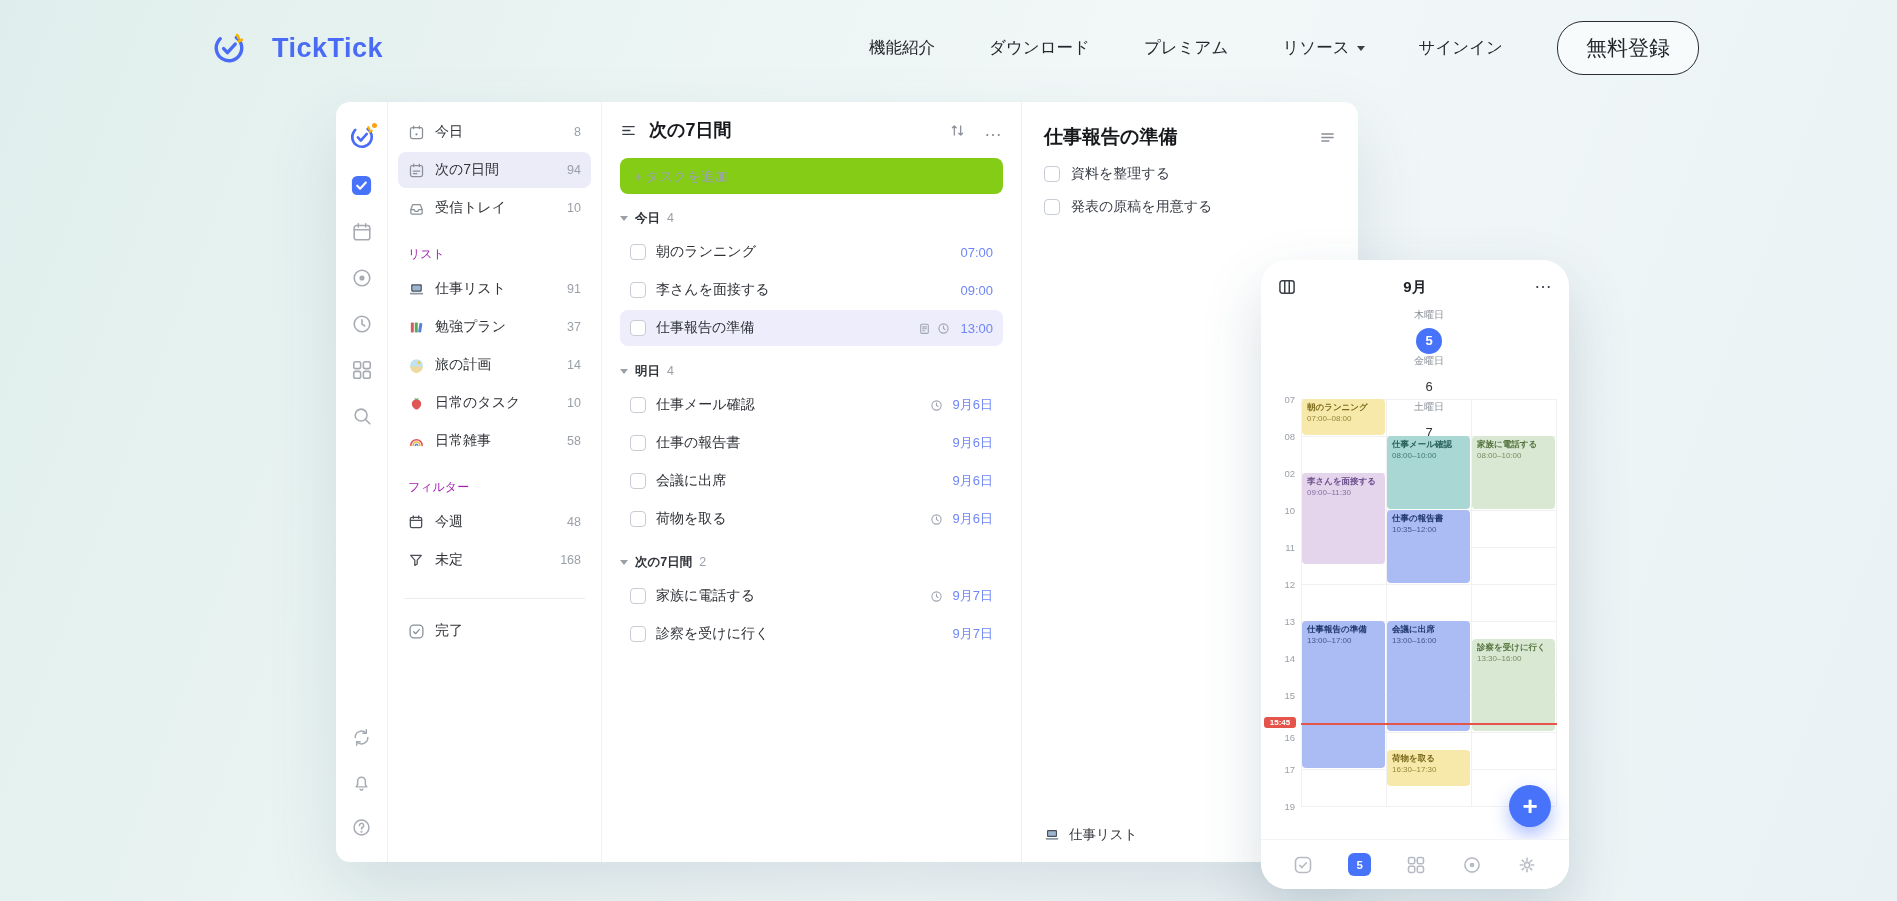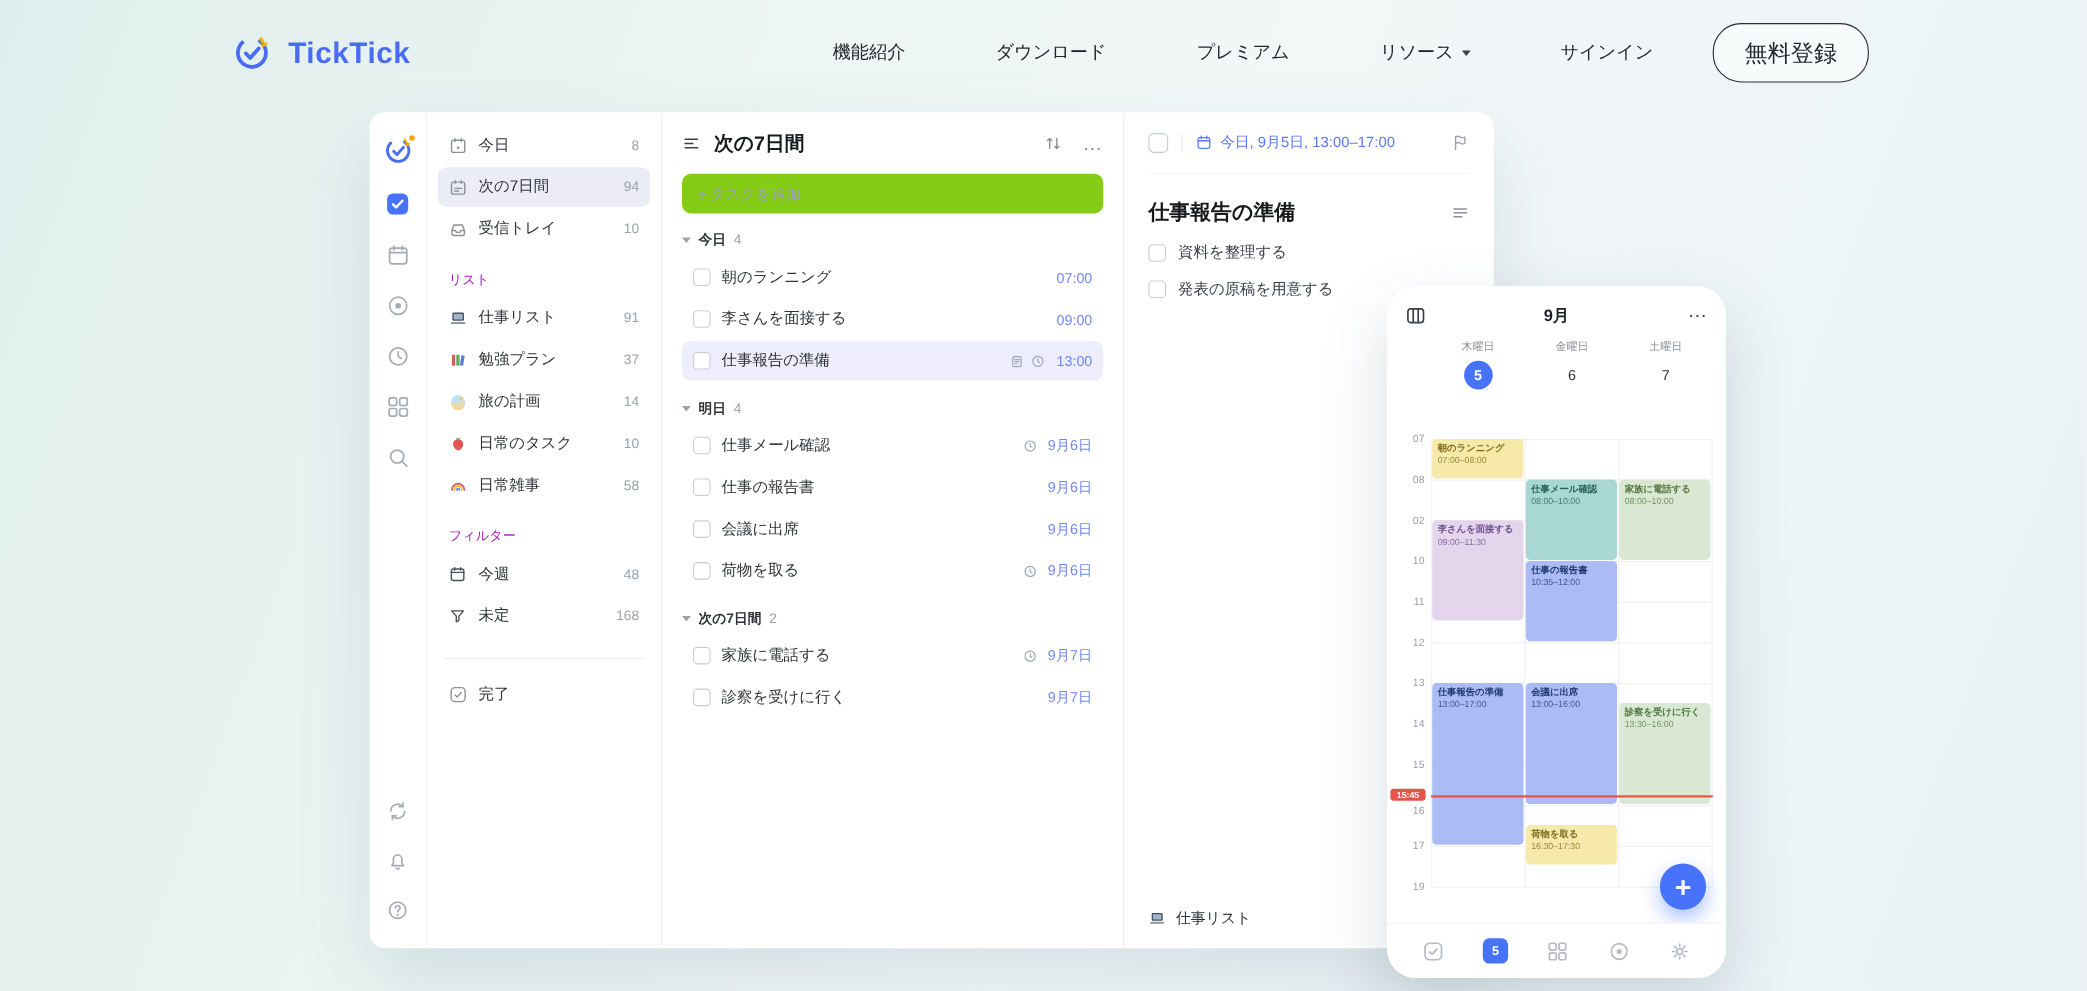--- a/index.html
+++ b/index.html
@@ -8,23 +8,23 @@
     font-family: "Liberation Sans", "DejaVu Sans", sans-serif;
     background: linear-gradient(110deg, #dfeeec 0%, #ebf5f3 30%, #f2f8f8 55%, #e9f1f4 100%);
     overflow: hidden;
     color: #23262b;
     position: relative;
   }
   svg { display:block; }
 
   
   .topbar { position:absolute; top:0; left:0; right:0; height:96px; display:flex; align-items:center; padding:0 198px 0 212px; }
-  .brand { display:flex; align-items:center; gap:16px; }
+  .brand { display:flex; align-items:center; gap:26px; }
   .brand-name { font-size:27px; font-weight:bold; color:#4a6bf5; letter-spacing:0.5px; }
-  .nav { margin-left:auto; display:flex; align-items:flex-end; gap:82px; font-size:16.5px; color:#23262b; }
+  .nav { margin-left:auto; display:flex; align-items:flex-end; gap:54px; font-size:16.5px; color:#23262b; }
   .nav-item { display:flex; align-items:center; cursor:default; white-space:nowrap; }
   .tri { width:0; height:0; border-left:4.5px solid transparent; border-right:4.5px solid transparent; border-top:5px solid #3a3f46; margin-left:7px; }
   .cta { margin-left:54px; padding:12px 28px; border:1.5px solid #2a2d33; border-radius:26px; font-size:21px; background:rgba(255,255,255,0.55); white-space:nowrap; }
 
   
   .app-card { position:absolute; left:336px; top:102px; width:1022px; height:760px; background:#fff; border-radius:14px; box-shadow:0 30px 70px rgba(40,70,100,0.13); display:flex; overflow:hidden; z-index:1; }
 
   
   .rail { width:52px; border-right:1px solid #f0f0f2; display:flex; flex-direction:column; align-items:center; padding:22px 0 24px; gap:24px; color:#a6aab2; flex:none; }
   .rail-bottom { margin-top:auto; display:flex; flex-direction:column; align-items:center; gap:24px; }
@@ -70,21 +70,21 @@
   .dp-title-row { display:flex; align-items:center; margin-top:22px; }
   .dp-title { font-size:19px; font-weight:bold; color:#17191d; flex:1; }
   .dp-sub { display:flex; align-items:center; gap:11px; margin-top:15px; font-size:14px; color:#3a3f46; }
   .dp-footer { margin-top:auto; display:flex; align-items:center; gap:9px; padding:0 0 18px; font-size:13.5px; color:#2f3237; }
 
   
   .phone { position:absolute; left:1261px; top:260px; width:308px; height:629px; background:#fff; border-radius:26px; box-shadow:0 26px 60px rgba(40,70,100,0.18); z-index:5; overflow:hidden; }
   .ph-header { height:48px; display:flex; align-items:center; padding:6px 16px 0; }
   .ph-title { flex:1; text-align:center; font-size:15px; font-weight:bold; color:#1c1f24; }
   .ph-icon { width:20px; height:20px; color:#3a3f46; }
-  .ph-week { display:flex; padding:0 12px 4px 40px; }
+  .ph-week { display:flex; padding:0 12px 4px 40px;flex-direction:column; }
   .ph-day { flex:1; text-align:center; }
   .ph-weekday { font-size:10px; color:#8a9098; }
   .ph-date { margin:6px auto 0; font-size:13px; color:#2f3237; width:26px; height:26px; line-height:26px; border-radius:50%; text-align:center; }
   .ph-date.today { background:#4772fa; color:#fff; font-weight:bold; }
   .ph-canvas { position:absolute; left:0; top:112px; right:0; bottom:50px; overflow:hidden; }
   .hline { position:absolute; left:40px; width:256px; height:1px; background:#f1f1f4; }
   .vline { position:absolute; width:1px; top:27px; height:407px; background:#f1f1f4; }
   .hlabel { position:absolute; left:4px; width:30px; text-align:right; font-size:9.5px; color:#9aa0a8; }
   .event { position:absolute; border-radius:4px; padding:3px 5px; overflow:hidden; line-height:1.3; }
   .event .t { font-size:8.5px; font-weight:bold; }
@@ -448,37 +448,20 @@
       <span class="task-time">9月7日</span>
     </div>
     <div class="task-row">
       <span class="cbx"></span>
       <span class="task-title">診察を受けに行く</span>
       <span class="task-time">9月7日</span>
     </div>
   </div>
 
   <div class="detail-panel">
-    <div class="dp-header">
-      <span class="dp-cbx"></span>
-      <span class="vsep"></span>
-      <span class="dp-date">
-        <svg width="15" height="15" viewBox="0 0 24 24" stroke="currentColor" stroke-width="1.9" fill="none" stroke-linecap="round">
-            <rect x="3.5" y="5" width="17" height="15.5" rx="2.5"></rect>
-            <path d="M3.5 9.5h17M8 3v3.5M16 3v3.5"></path>
-          </svg>
-        <span>今日, 9月5日, 13:00–17:00</span>
-      </span>
-      <span class="dp-flag">
-        <svg width="17" height="17" viewBox="0 0 24 24" stroke="currentColor" stroke-width="1.8" fill="none" stroke-linecap="round" stroke-linejoin="round">
-            <path d="M6 21V4.5"></path>
-            <path d="M6 5c2-1.2 4-1.2 6 0s4 1.2 6 0v8c-2 1.2-4 1.2-6 0s-4-1.2-6 0"></path>
-          </svg>
-      </span>
-    </div>
     <div class="dp-title-row">
       <span class="dp-title">仕事報告の準備</span>
       <span>
           <svg width="17" height="17" viewBox="0 0 24 24" stroke="#8a8f98" stroke-width="1.9" fill="none" stroke-linecap="round">
             <path d="M4 7h16M4 12h16M4 17h10"></path>
           </svg>
         </span>
     </div>
     <div class="dp-sub">
       <span class="cbx"></span>

